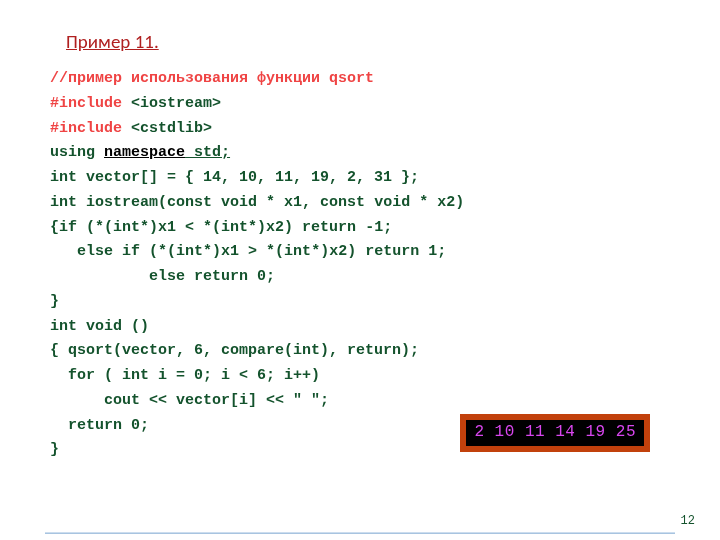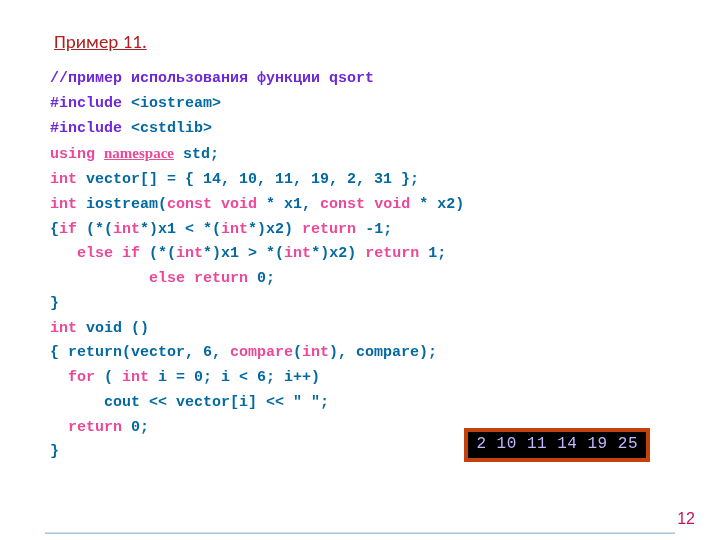--- a/index.html
+++ b/index.html
@@ -19,52 +19,52 @@
     box-sizing: border-box;
     width: 100%;
     height: 100%;
   }
   .title {
     font-family: Calibri, Arial, sans-serif;
     font-size: 19px;
     color: #b02020;
     text-decoration: underline;
     font-weight: normal;
-    margin: 0 0 14px 4px;
+    margin: 0 0 14px 16px;
   }
   .codeblock {
     line-height: 1.65;
     white-space: pre;
     font-weight: bold;
     color: #000;
   }
-  .c-green { color: #6d28d9; }
-  .c-blue  { color: #ec4899; }
-  .c-teal  { color: #ec4899; text-decoration: underline; font-family: Liberation Serif, serif; }
-  .c-black { color: #0369a1; }
-  .u { }
+  .c-green { color: #ef4444; }
+  .c-blue  { color: #14532d; }
+  .c-teal  { color: #000000; text-decoration: underline; }
+  .c-black { color: #14532d; }
+  .u { text-decoration: underline; }
   .output-box {
     position: absolute;
     right: 70px;
-    top: 428px;
+    top: 414px;
     background: #000;
-    color: #c4b5fd;
+    color: #d946ef;
     font-family: "Courier New", monospace;
     font-size: 16px;
     padding: 3px 8px 5px 8px;
-    border: 4px solid #c2410c;
+    border: 6px solid #c2410c;
     letter-spacing: 0.5px;
   }
   .pagenum {
     position: absolute;
     bottom: 12px;
     right: 25px;
-    font-family: Liberation Sans, sans-serif;
-    font-size: 16px;
-    color: #be185d;
+    font-family: Liberation Mono, monospace;
+    font-size: 12px;
+    color: #14532d;
   }
   .footer-line {
     position: absolute;
     bottom: 6px;
     left: 45px;
     right: 45px;
     height: 0;
     border-top: 1px solid #ccddee;
     border-bottom: 1px solid #a8c4e0;
   }
@@ -80,21 +80,21 @@
 <span class="c-green">#include </span><span class="c-black">&lt;iostream&gt;</span>
 <span class="c-green">#include </span><span class="c-black">&lt;cstdlib&gt;</span>
 <span class="c-blue">using </span><span class="c-teal">namespace</span><span class="c-black u"> std;</span>
 <span class="c-blue">int</span><span class="c-black"> vector[] = { 14, 10, 11, 19, 2, 31 };</span>
 <span class="c-blue">int</span><span class="c-black"> iostream(</span><span class="c-blue">const</span><span> </span><span class="c-blue">void</span><span class="c-black"> * x1, </span><span class="c-blue">const</span><span> </span><span class="c-blue">void</span><span class="c-black"> * x2)</span>
 <span class="c-black">{</span><span class="c-blue">if</span><span class="c-black"> (*(</span><span class="c-blue">int</span><span class="c-black">*)x1 &lt; *(</span><span class="c-blue">int</span><span class="c-black">*)x2) </span><span class="c-blue">return</span><span class="c-black"> -1;</span>
 <span>   </span><span class="c-blue">else</span><span> </span><span class="c-blue">if</span><span class="c-black"> (*(</span><span class="c-blue">int</span><span class="c-black">*)x1 &gt; *(</span><span class="c-blue">int</span><span class="c-black">*)x2) </span><span class="c-blue">return</span><span class="c-black"> 1;</span>
 <span>           </span><span class="c-blue">else</span><span> </span><span class="c-blue">return</span><span class="c-black"> 0;</span>
 <span class="c-black">}</span>
 <span class="c-blue">int</span><span class="c-black"> void ()</span>
-<span class="c-black">{ return(vector, 6, </span><span class="c-blue">compare</span><span class="c-black">(</span><span class="c-blue">int</span><span class="c-black">), compare);</span>
+<span class="c-black">{ qsort(vector, 6, </span><span class="c-blue">compare</span><span class="c-black">(</span><span class="c-blue">int</span><span class="c-black">), return);</span>
 <span>  </span><span class="c-blue">for</span><span class="c-black"> ( </span><span class="c-blue">int</span><span class="c-black"> i = 0; i &lt; 6; i++)</span>
 <span class="c-black">      cout &lt;&lt; vector[i] &lt;&lt; " ";</span>
 <span>  </span><span class="c-blue">return</span><span class="c-black"> 0;</span>
 <span class="c-black">}</span></div>
 
   <div class="output-box">2 10 11 14 19 25</div>
 
   <div class="footer-line"></div>
   <div class="pagenum">12</div>
 </div>

